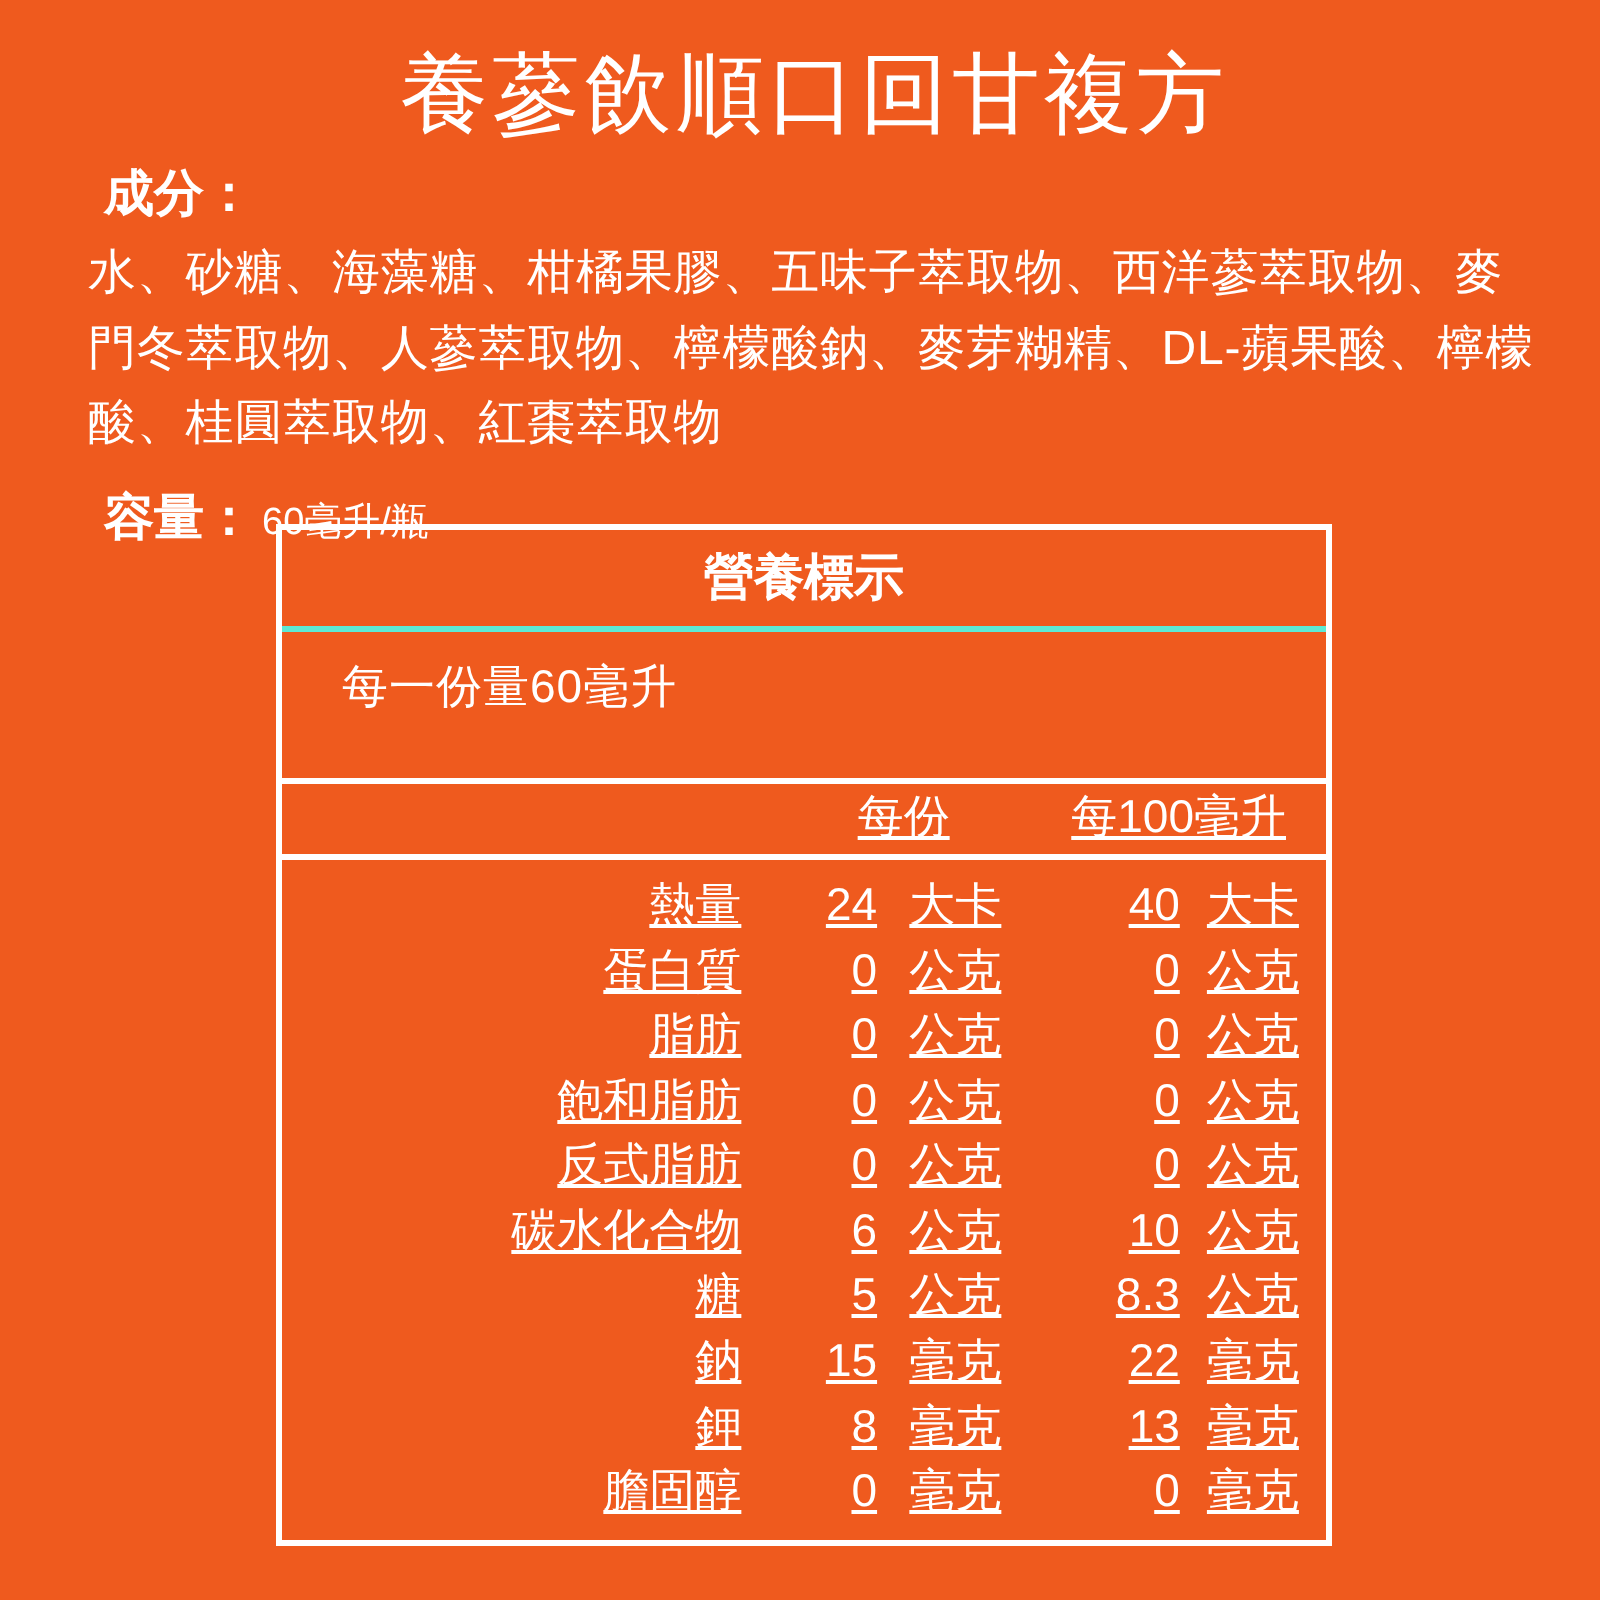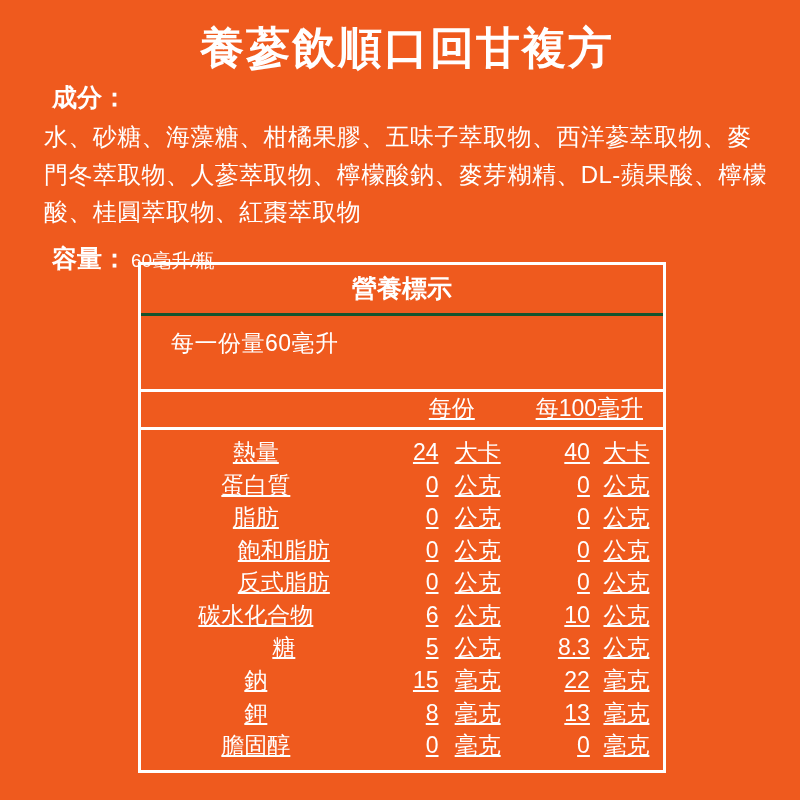--- a/index.html
+++ b/index.html
@@ -18,21 +18,21 @@
   .page {
     position: relative;
     width: 800px;
     height: 800px;
     box-sizing: border-box;
     padding: 0;
   }
   .product-title {
     text-align: center;
     font-size: 44px;
-    font-weight: bold;
+    font-weight: normal;
     letter-spacing: 2px;
     line-height: 1.1;
     padding-top: 24px;
     padding-left: 14px;
     color: #ffffff;
   }
   .section-label {
     font-size: 25px;
     font-weight: bold;
     margin-left: 52px;
@@ -67,21 +67,21 @@
     top: 262px;
     width: 528px;
     border: 3px solid #ffffff;
     box-sizing: border-box;
   }
   .nutrition-title {
     text-align: center;
     font-size: 25px;
     font-weight: bold;
     padding: 7px 0 8px 0;
-    border-bottom: 3px solid #14532d;
+    border-bottom: 3px solid #5eead4;
   }
   .serving-row {
     font-size: 23px;
     padding: 12px 0 30px 30px;
     border-bottom: 3px solid #ffffff;
     letter-spacing: 0.5px;
   }
   .nutrition-table {
     width: 100%;
     border-collapse: collapse;
@@ -113,21 +113,21 @@
   }
   .hr-line td {
     padding: 0;
   }
   .hr-line .line {
     border-top: 3px solid #ffffff;
     height: 0;
     margin: 2px 0 6px 0;
   }
   .name-cell {
-    text-align: center;
+    text-align: right;
     padding-left: 28px;
     white-space: nowrap;
   }
   .name-cell.indent {
     padding-left: 56px;
   }
   .num {
     text-align: right;
     padding-right: 4px;
     white-space: nowrap;

